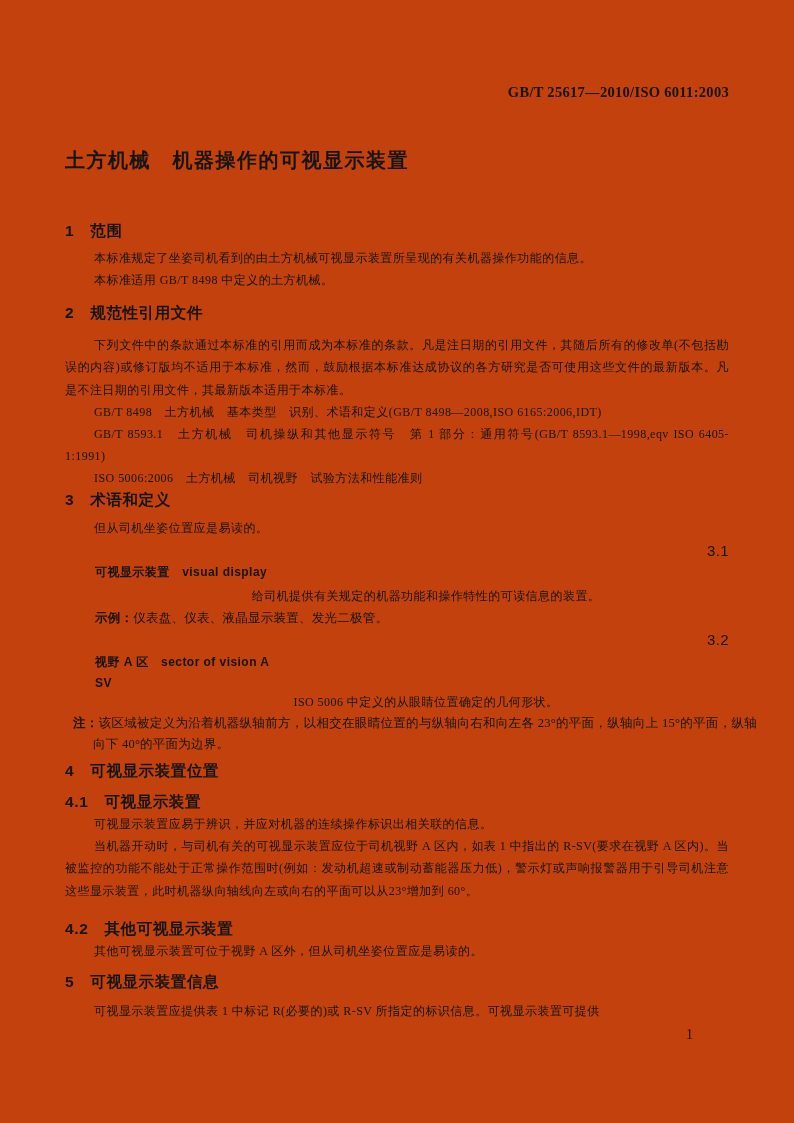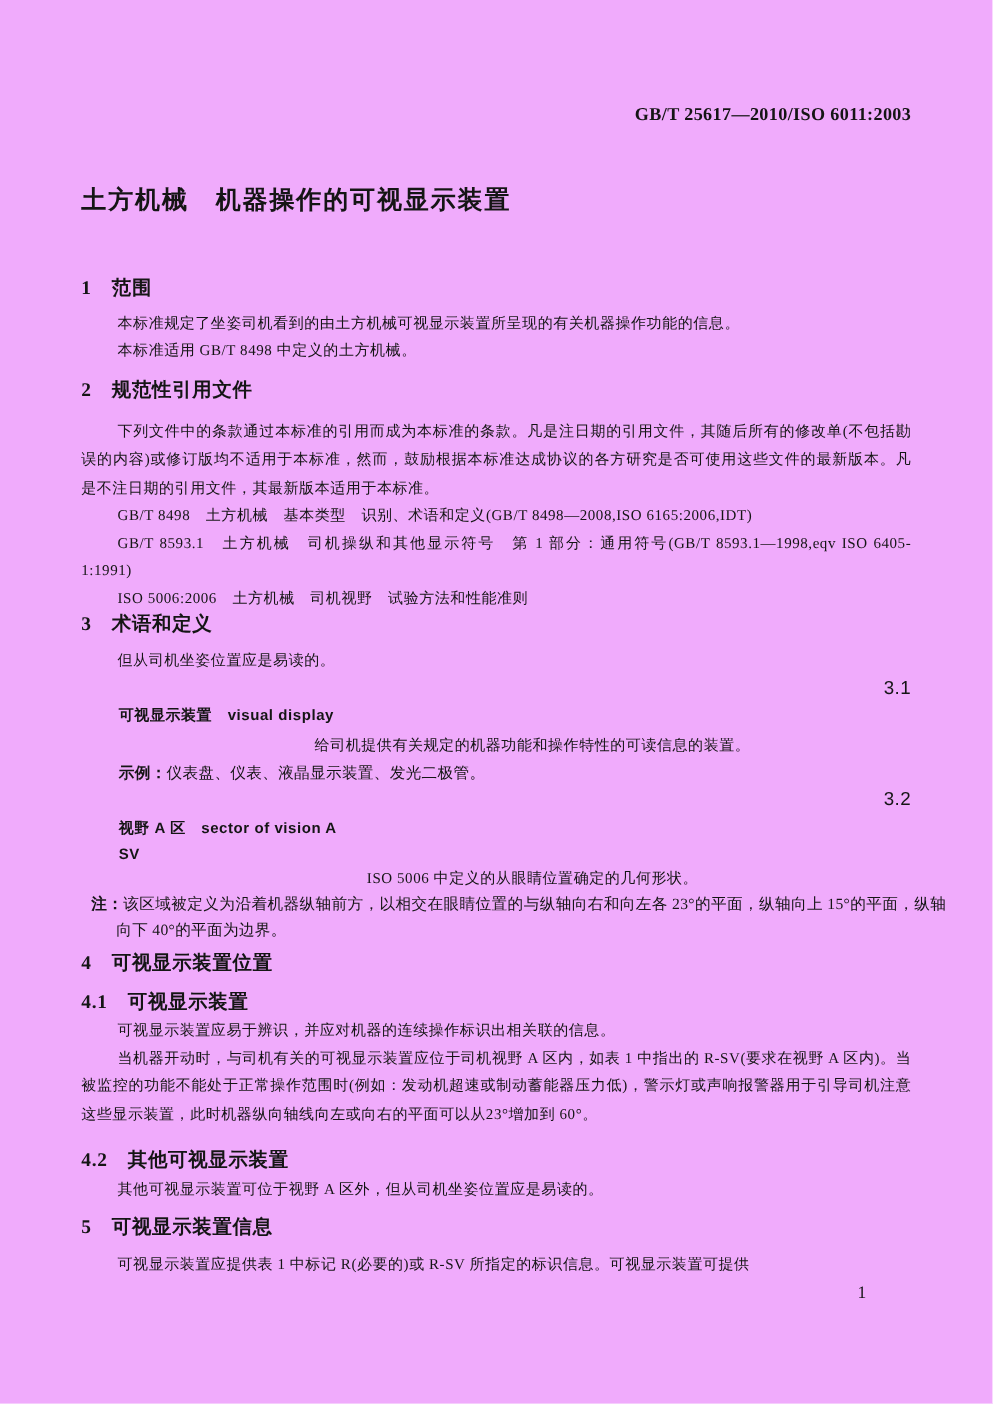--- a/index.html
+++ b/index.html
@@ -1,36 +1,36 @@
 <!DOCTYPE html>
 <html><head>
 <meta charset="utf-8">
 <style>
   html, body { margin: 0; padding: 0; background: #ffffff; }
   .page {
     position: relative;
     width: 794px;
     height: 1123px;
-    background: #f0abfc;
+    background: #c2410c;
     color: #151515;
     font-family: "Liberation Serif", "DejaVu Serif", serif;
     overflow: hidden;
   }
   .blk {
     position: absolute;
     left: 65px;
     width: 664px;
     font-size: 12px;
     line-height: 22.3px;
     letter-spacing: 0.45px;
     text-align: justify;
   }
   .indent { text-indent: 29px; }
   .heading {
-    font-family: Liberation Serif, serif;
+    font-family: Liberation Sans, sans-serif;
     font-weight: bold;
     font-size: 15.5px;
     letter-spacing: 0.6px;
     text-align: left;
   }
   .header-code {
     text-align: right;
     font-weight: bold;
     font-size: 14.5px;
     letter-spacing: 0.3px;

